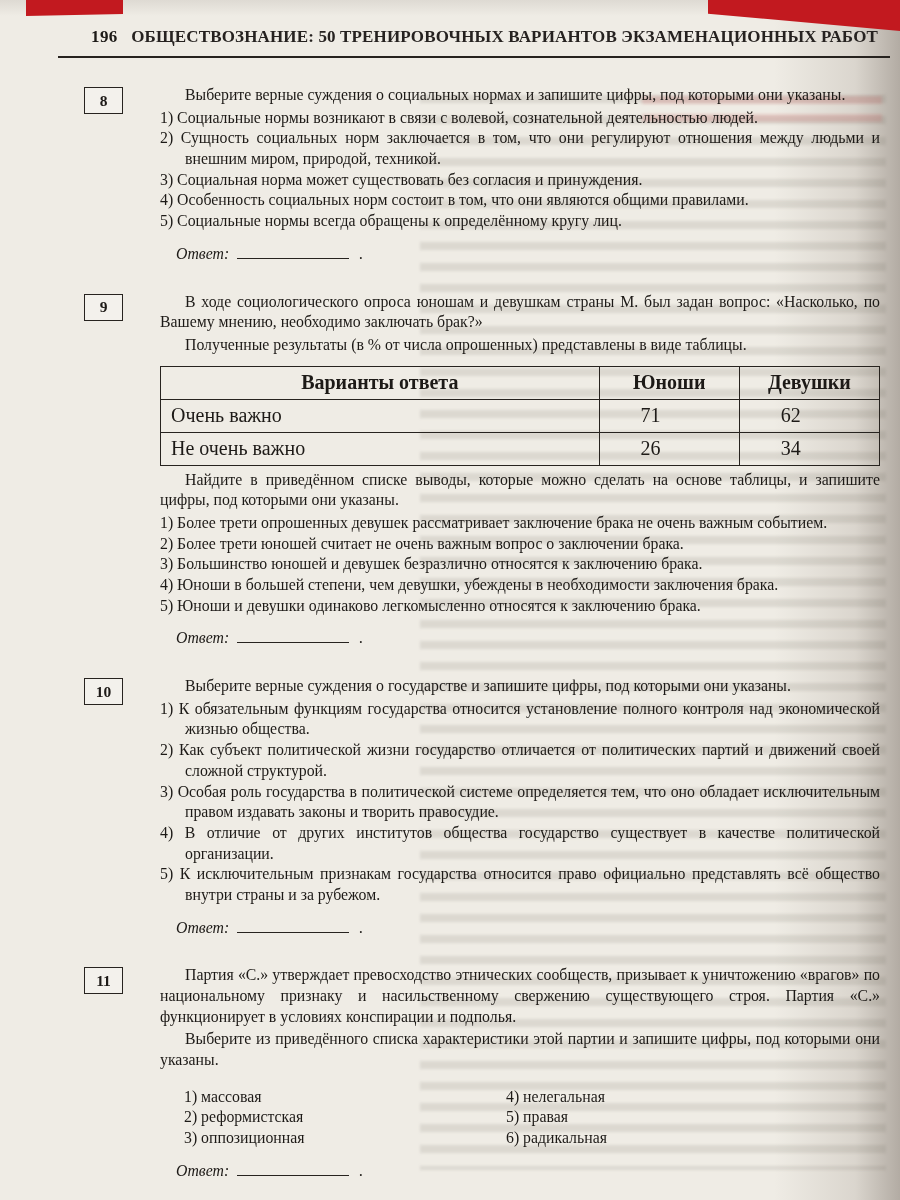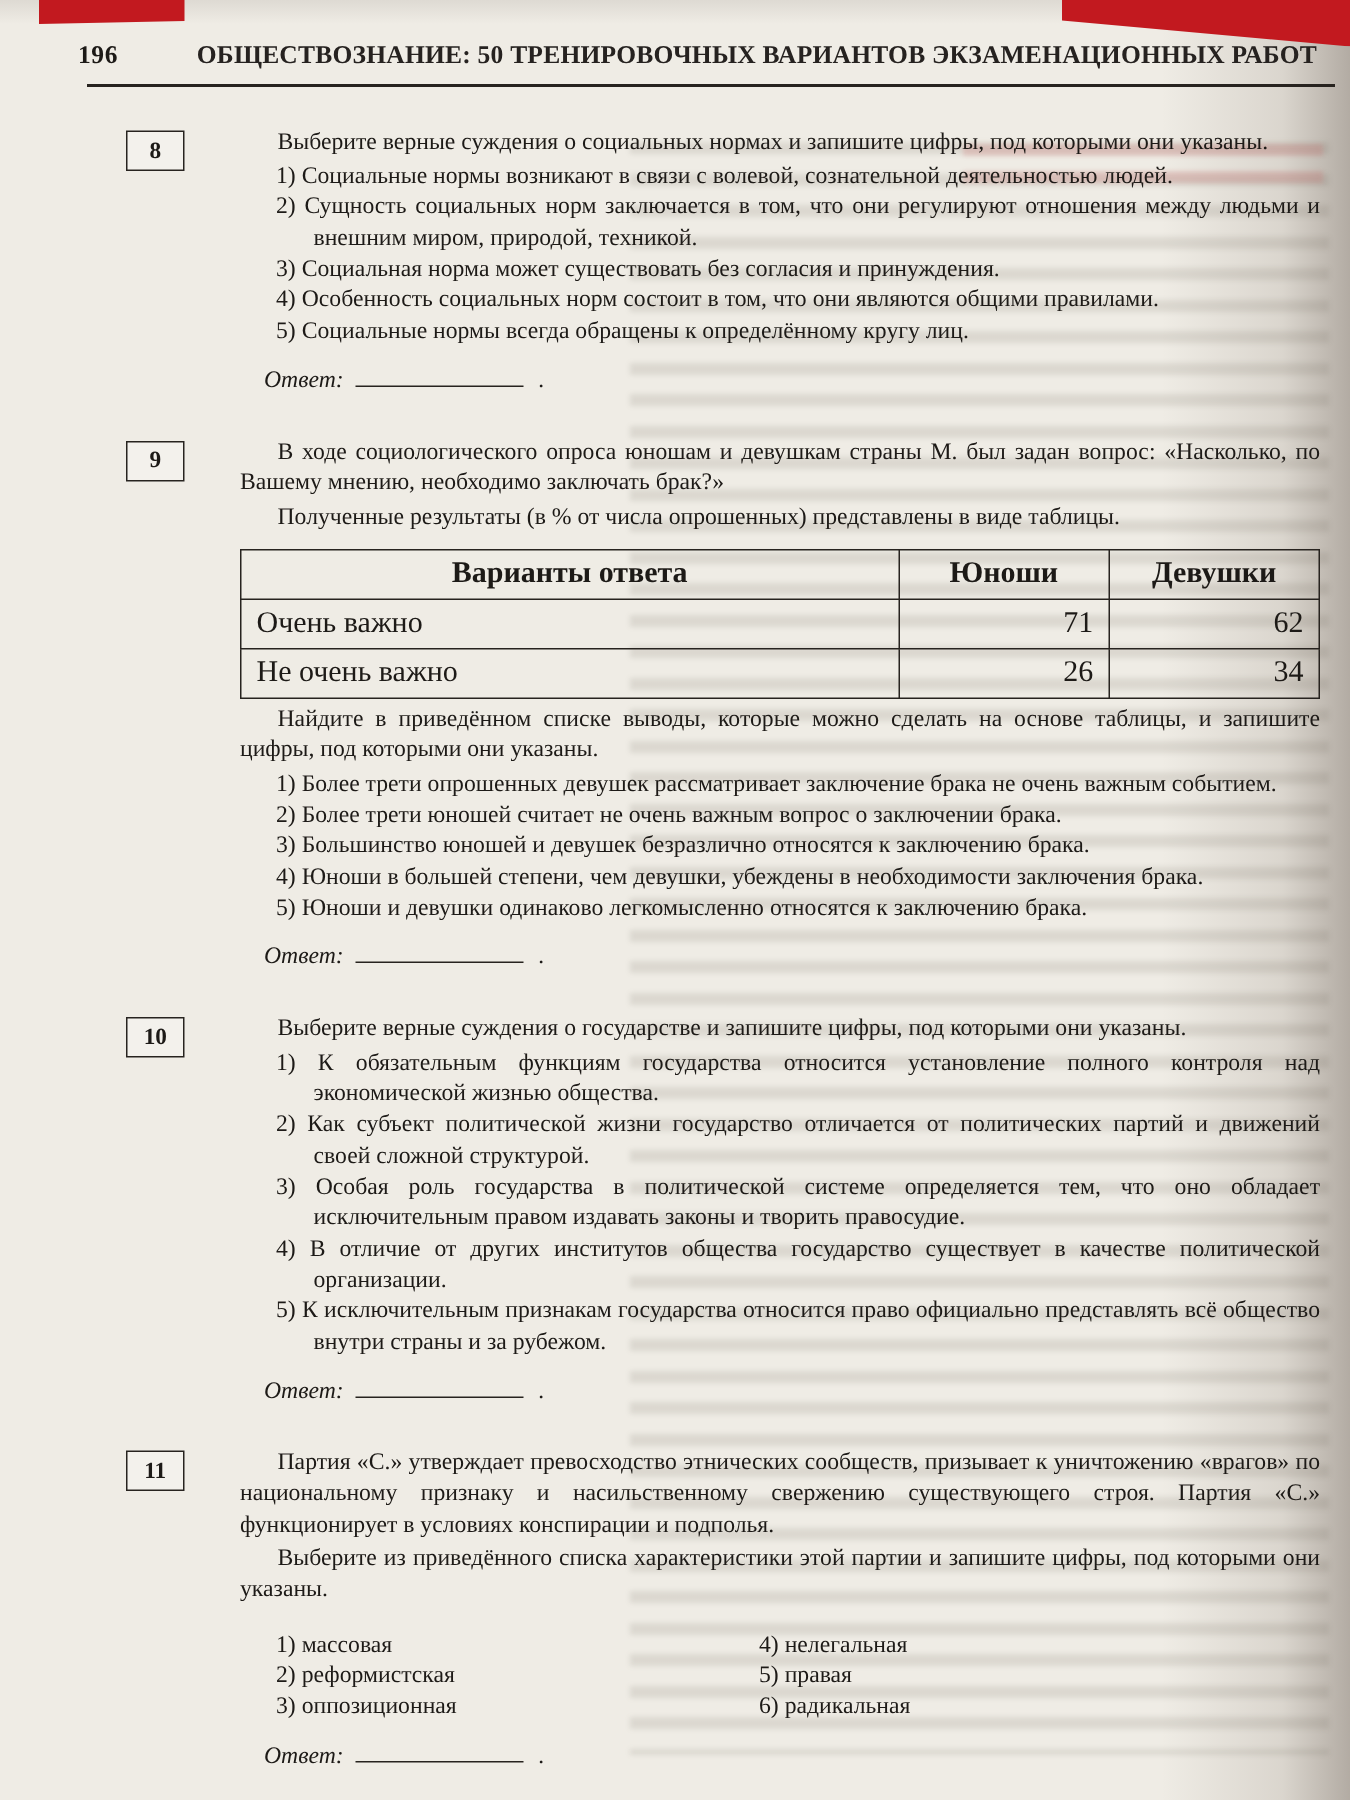--- a/index.html
+++ b/index.html
@@ -45,21 +45,21 @@
     position: absolute; top: 96px; right: 18px; width: 240px; height: 34px;
     background: repeating-linear-gradient(to bottom,
       rgba(198,90,90,0.22) 0px, rgba(198,90,90,0.22) 8px,
       rgba(198,90,90,0) 8px, rgba(198,90,90,0) 18px);
     filter: blur(1.4px);
     pointer-events: none;
   }
 
   .content { position: relative; z-index: 2; }
 
-  .header { display: flex; align-items: flex-end; padding: 27px 22px 0 52px; }
+  .header { display: flex; align-items: flex-end; padding: 27px 22px 0 91px; }
   .page-number { font-size: 17px; font-weight: bold; letter-spacing: 0.4px; }
   .header-title {
     margin-left: auto; font-size: 17px; font-weight: bold;
     letter-spacing: 0.15px; white-space: nowrap; color: #262220;
   }
   .rule { border-top: 2.2px solid #27231f; margin: 9px 10px 0 58px; }
 
   .question { display: flex; margin-top: 27px; }
   .qnum {
     flex: 0 0 auto; width: 39px; height: 27px; margin-left: 84px; margin-top: 2px;
@@ -68,36 +68,36 @@
     font-weight: bold; font-size: 15.5px;
   }
   .qbody {
     flex: 1; margin-left: 37px; margin-right: 20px;
     font-size: 15.8px; line-height: 1.31; text-align: justify;
   }
 
   .para { text-indent: 25px; }
   .para + .para { margin-top: 2px; }
   .options { margin-top: 2px; }
-  .option { margin-left: 24px; padding-left: 25px; text-indent: -25px; }
+  .option { padding-left: 25px; text-indent: -25px; }
 
   .answer-line { margin-top: 12px; margin-left: 16px; text-indent: 0; font-style: italic; }
   .answer-blank {
     display: inline-block; width: 112px; height: 0.85em;
     border-bottom: 1.2px solid #27231f; margin: 0 10px 0 8px;
   }
 
   .survey-table {
     border-collapse: collapse; width: 100%;
     margin: 10px 0 4px; font-size: 20px; line-height: 1.25;
     text-align: left;
   }
   .survey-table th, .survey-table td { border: 1.1px solid #27231f; padding: 3px 10px 4px; }
   .survey-table th { font-weight: bold; text-align: center; }
-  .survey-table td.num { text-align: right; padding-left: 41px; }
+  .survey-table td.num { text-align: left; padding-left: 41px; }
   .after-table { margin-top: 4px; }
 
   .options-2col { display: flex; margin-left: 24px; margin-top: 16px; text-align: left; }
   .options-col-left { width: 322px; flex: 0 0 auto; }
   .options-col-right { flex: 1; }
 </style>
 </head>
 <body>
 
 <div class="page">

